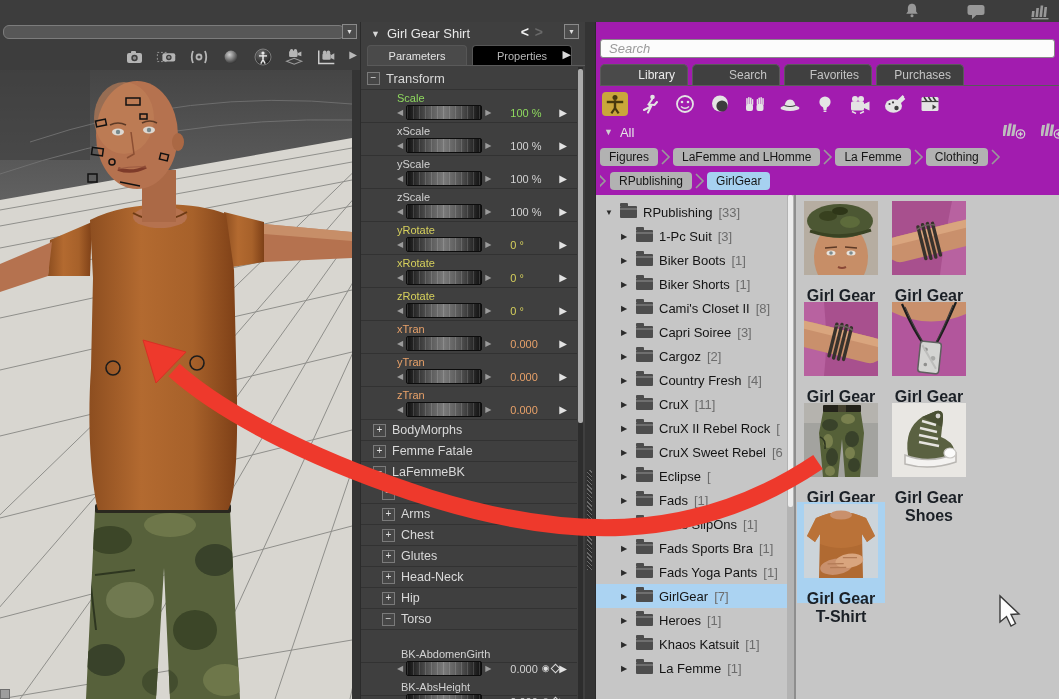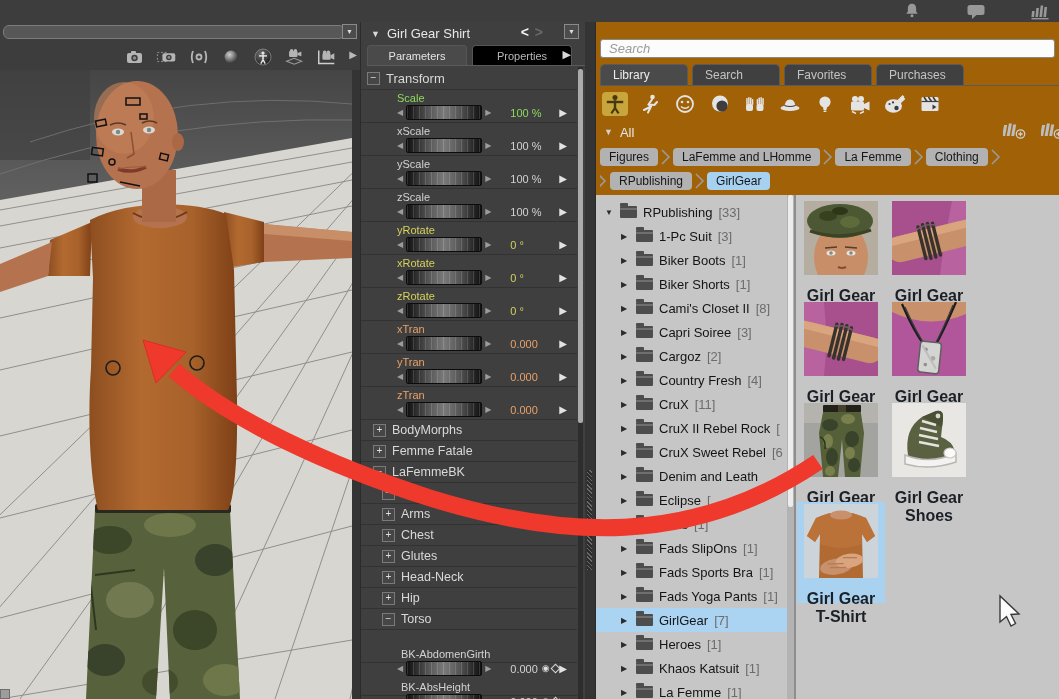--- a/index.html
+++ b/index.html
@@ -58,27 +58,27 @@
   .bk-icons{display:flex;align-items:center;gap:2px;margin-left:1px;}
   .dial{color:#dedede;font-size:9px;line-height:1;}
   .keyic{width:5px;height:5px;border:1px solid #d8d8d8;transform:rotate(45deg);}
   .pp-scrollbar{position:absolute;top:45px;right:2px;width:5px;bottom:0;background:#2d2d2d;}
   .pp-scrollbar .thumb{position:absolute;top:2px;left:0;width:5px;height:56%;background:#ababab;border-radius:2px;}
   
   .divider{position:absolute;top:22px;left:585px;width:10px;bottom:0;background:#343434;}
   .divider .handle{position:absolute;left:2px;top:448px;width:5px;height:100px;
       background:repeating-linear-gradient(45deg,#6a6a6a 0 1px,#2c2c2c 1px 3px);}
   
-  .lib{position:absolute;top:22px;left:595px;width:464px;bottom:0;background:#a16207;border-left:1px solid #2b2b2b;box-sizing:border-box;text-decoration:underline;}
+  .lib{position:absolute;top:22px;left:595px;width:464px;bottom:0;background:#a21caf;border-left:1px solid #2b2b2b;box-sizing:border-box;text-decoration:underline;}
   .search-wrap{position:absolute;top:17px;left:4px;right:4px;height:19px;}
   .search-input{width:100%;height:100%;box-sizing:border-box;background:#fcfcfc;border:1px solid #888;border-radius:3px;
       font-family:"Liberation Sans",sans-serif;font-size:13px;padding:0 8px;color:#333;}
   .search-input::placeholder{color:#9a9a9a;font-style:italic;}
   .lib-tabs{position:absolute;top:42px;left:4px;right:0;height:21px;display:flex;gap:4px;border-bottom:1px solid #5a5a5a;}
-  .ltab{min-width:62px;padding:0 12px;display:flex;align-items:center;justify-content:flex-start;background:#404040;
+  .ltab{min-width:62px;padding:0 12px;display:flex;align-items:center;justify-content:flex-end;background:#404040;
         border:1px solid #5a5a5a;border-bottom:none;border-radius:5px 5px 0 0;color:#c4c4c4;font-size:12px;}
   .ltab.active{background:#4a4a4a;color:#ececec;}
   .cat-row{position:absolute;top:68px;left:6px;right:0;height:28px;display:flex;align-items:center;gap:9px;}
   .cat-ic{width:26px;height:24px;display:flex;align-items:center;justify-content:center;border-radius:4px;}
   .cat-ic.active{background:#c9a63b;}
   .all-row{position:absolute;top:100px;left:8px;right:0;height:20px;display:flex;align-items:center;gap:7px;}
   .all-tri{color:#cfcfcf;font-size:9px;}
   .all-label{color:#e6e6e6;font-size:13px;}
   .add-icons{position:absolute;right:0;top:98px;display:flex;gap:12px;width:56px;overflow:hidden;}
   .crumbs{position:absolute;left:4px;right:0;height:22px;display:flex;align-items:center;gap:2px;overflow:hidden;}
@@ -838,26 +838,20 @@
     <span class="tcount">[</span>
   </div>
 
   <div class="trow lvl-1">
     <span class="ttri"></span>
     <span class="tfolder"></span>
     <span class="tlabel">CruX Sweet Rebel</span>
     <span class="tcount">[6</span>
   </div>
 
-  <div class="trow lvl-1">
-    <span class="ttri"></span>
-    <span class="tfolder"></span>
-    <span class="tlabel">Denim and Leath</span>
-    <span class="tcount"></span>
-  </div>
 
   <div class="trow lvl-1">
     <span class="ttri"></span>
     <span class="tfolder"></span>
     <span class="tlabel">Eclipse</span>
     <span class="tcount">[</span>
   </div>
 
   <div class="trow lvl-1">
     <span class="ttri"></span>

